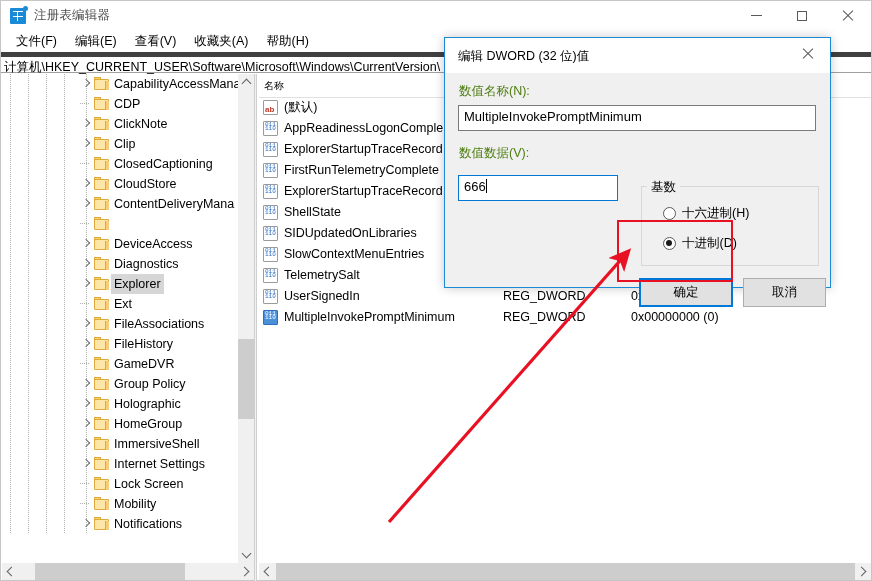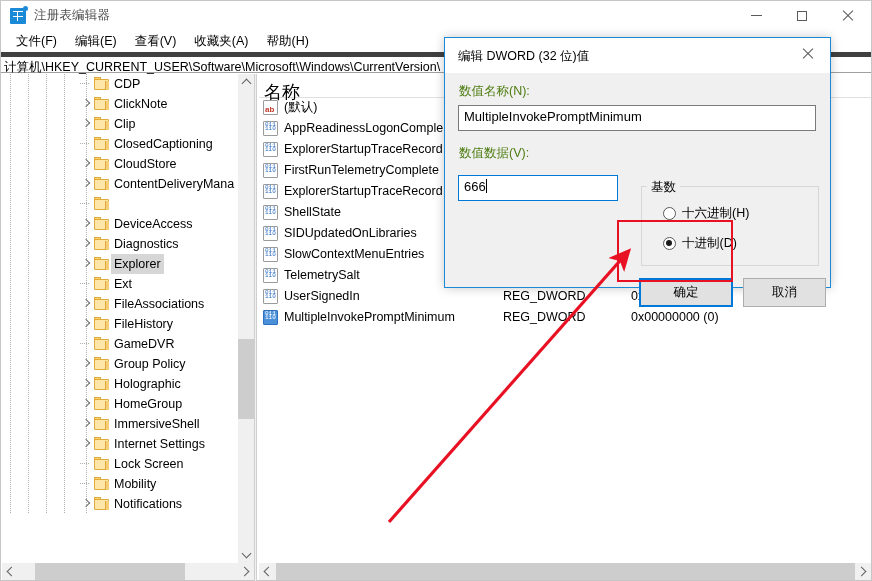--- a/index.html
+++ b/index.html
@@ -70,21 +70,21 @@
   
   .thsb{position:absolute;left:1px;top:562px;width:252px;height:17px;background:#f0f0f0;}
   .thsb .thumb{position:absolute;left:33px;top:0;width:150px;height:17px;background:#cdcdcd;}
   .thsb .sb-arrow{height:17px;position:absolute;top:0;}
   .thsb .sb-arrow.left{left:0;}
   .thsb .sb-arrow.right{right:0;}
 
   
   .list-pane{position:absolute;left:258px;top:73px;width:612px;height:489px;background:#ffffff;overflow:hidden;}
   .lv-header{position:absolute;left:0;top:0;width:612px;height:23px;background:#ffffff;border-bottom:1px solid #e0e0e0;}
-  .lv-col{position:absolute;top:7px;height:22px;line-height:22px;font-size:18px;padding-left:5px;box-sizing:border-box;border-right:1px solid #e3e3e3;color:#000;}
+  .lv-col{position:absolute;top:1px;height:22px;line-height:22px;font-size:10px;padding-left:5px;box-sizing:border-box;border-right:1px solid #e3e3e3;color:#000;}
   .lv-rows{position:absolute;left:0;top:23px;width:612px;}
   .lrow{position:relative;height:21px;line-height:21px;white-space:nowrap;font-size:12.5px;}
   .vicon{position:absolute;left:4px;top:3px;width:15px;height:15px;background:#ffffff;border:1px solid #9a9a9a;box-sizing:border-box;border-radius:1px;}
   .vicon.str{}
   .vicon.str:after{content:"ab";position:absolute;left:1px;top:-2px;font-size:8px;font-weight:bold;color:#c0392b;font-family:"Liberation Sans",sans-serif;}
   .vicon.dw{background:#ffffff;}
   .vicon.dw .bits{position:absolute;left:1px;top:1px;width:11px;height:11px;font-size:6px;line-height:3.6px;color:#2f6fc0;letter-spacing:0;font-family:"Liberation Mono",monospace;}
   .vicon.dwsel{background:#4a90d9;border-color:#2f6fc0;}
   .vicon.dwsel .bits{color:#ffffff;}
   .lname{position:absolute;left:25px;top:0;}
@@ -168,20 +168,36 @@
   <div class="tree-pane">
     <div class="tree-rows" id="tree-rows">
         <div class="trow">
           <div class="guides">
             <span style="left: 8px;"></span>
             <span style="left: 26px;"></span>
             <span style="left: 44px;"></span>
             <span style="left: 62px;"></span>
             <span style="left: 84px;"></span>
           </div>
+          <div class="chev"></div>
+          <div class="folder">
+            <div class="tab"></div>
+            <div class="bd"></div>
+            <div class="sh"></div>
+          </div>
+          <div class="tlabel">CapabilityAccessMana</div>
+        </div>
+        <div class="trow">
+          <div class="guides">
+            <span style="left: 8px;"></span>
+            <span style="left: 26px;"></span>
+            <span style="left: 44px;"></span>
+            <span style="left: 62px;"></span>
+            <span style="left: 84px;"></span>
+          </div>
           <div class="stub"></div>
           <div class="folder">
             <div class="tab"></div>
             <div class="bd"></div>
             <div class="sh"></div>
           </div>
           <div class="tlabel">CDP</div>
         </div>
         <div class="trow">
           <div class="guides">

